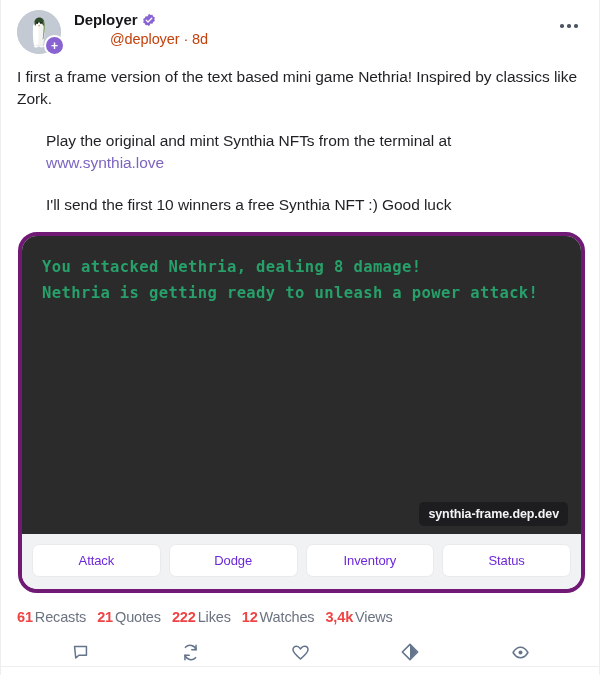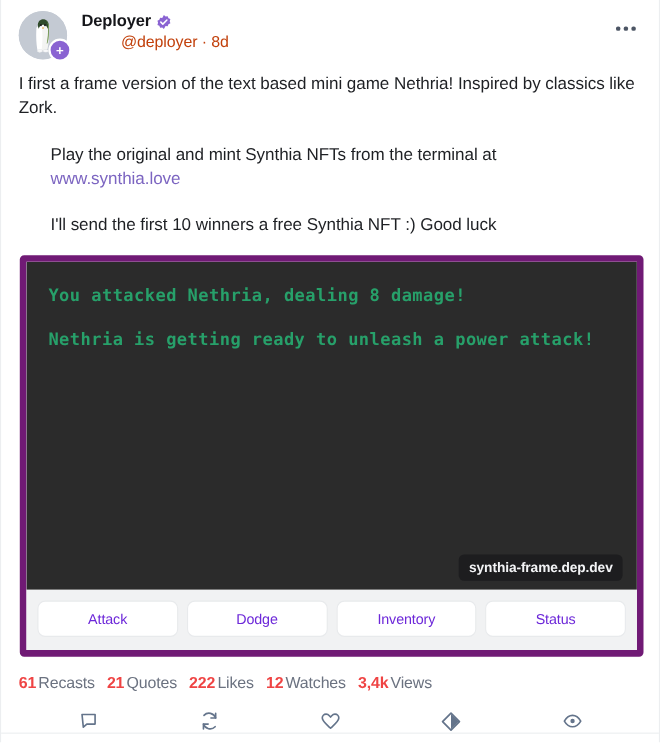--- a/index.html
+++ b/index.html
@@ -121,41 +121,41 @@
   .body-text p + p { margin-top: 20px; margin-left: 29px; }
   .link {
     color: #7c65c1;
     text-decoration: none;
     cursor: pointer;
   }
 
   
   .frame {
     margin: 16px 14px 0 17px;
-    border-radius: 4px;
+    border-radius: 19px;
     overflow: hidden;
-    border: 6px solid #701a75;
+    border: 4px solid #701a75;
     box-shadow: 0 0 0 0.5px rgba(0,0,0,0.02);
   }
   .frame-screen {
     position: relative;
     background: #2b2b2b;
     height: 298px;
     padding: 22px 20px 0 20px;
     box-sizing: border-box;
   }
   .term-line {
     font-family: "DejaVu Sans Mono", monospace;
     font-size: 15.5px;
     color: #27a06a;
     letter-spacing: 0.4px;
     white-space: pre;
     font-weight: 700;
   }
-  .term-line + .term-line { margin-top: 22px; }
+  .term-line + .term-line { margin-top: 8px; }
   .frame-domain {
     position: absolute;
     right: 13px;
     bottom: 8px;
     background: #1d1d1f;
     color: #f3f4f6;
     font-size: 12.5px;
     font-weight: 700;
     padding: 5px 9px;
     border-radius: 5px;

